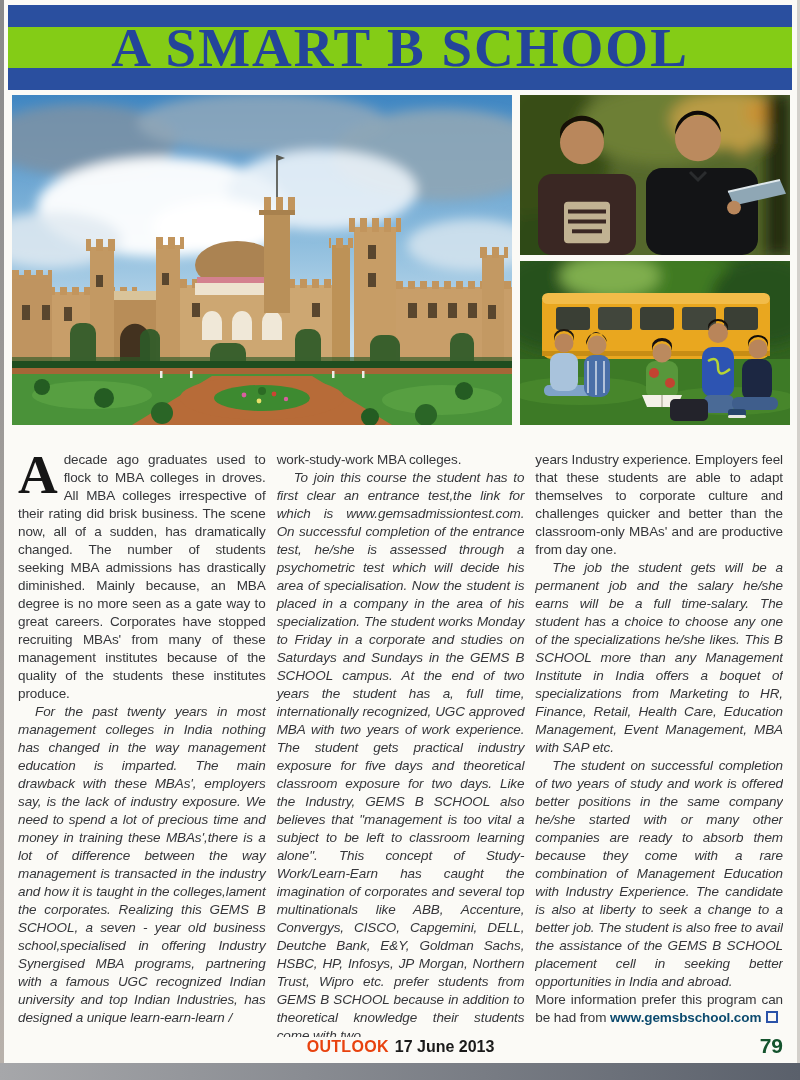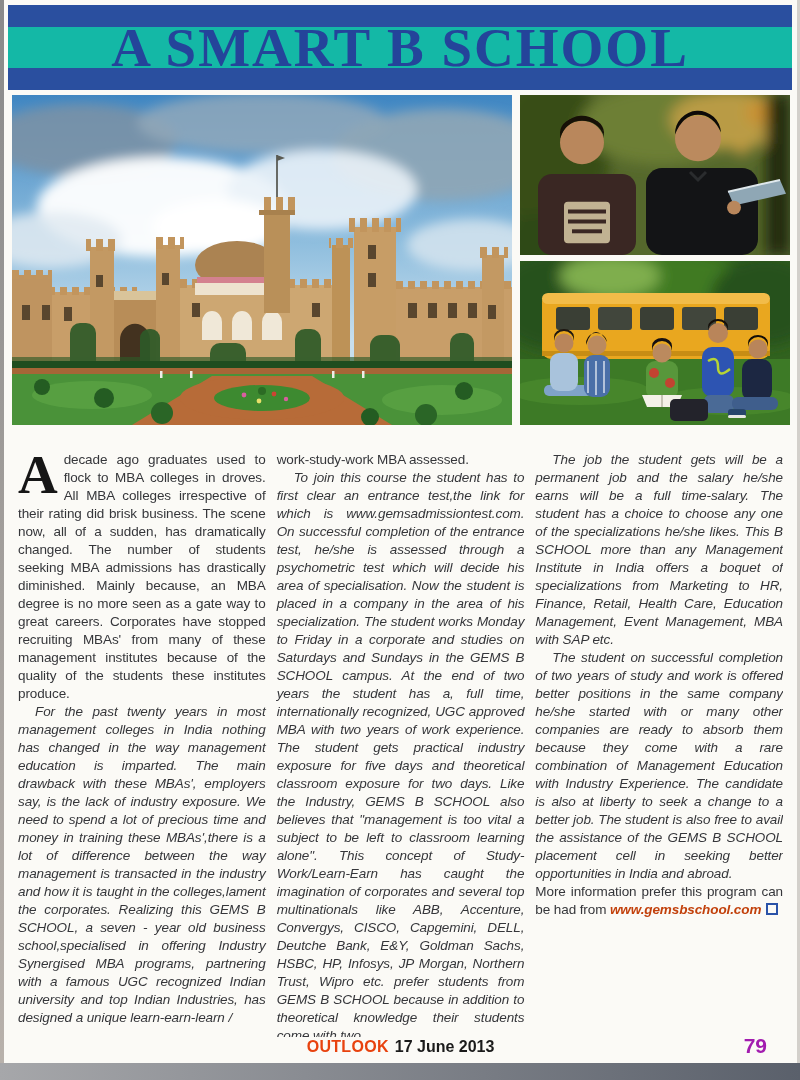--- a/index.html
+++ b/index.html
@@ -8,50 +8,50 @@
     background:#fbfaf6;font-family:"Liberation Sans",sans-serif;
   }
   .edge-left{position:absolute;left:0;top:0;width:4px;height:1080px;
     background:linear-gradient(180deg,#8a8a8a,#b9b2ac);}
   .edge-right{position:absolute;right:0;top:0;width:3px;height:1080px;background:#d3d0cb;}
   .bottom-bar{position:absolute;left:0;bottom:0;width:800px;height:17px;
     background:linear-gradient(90deg,#a6a7aa,#5a606b);}
 
   .header{margin:5px 8px 0 8px;}
   .bar{height:22px;background:#2a4f9f;}
-  .title-band{height:41px;display:flex;align-items:center;justify-content:center;background:#14b8a6;}
+  .title-band{height:41px;display:flex;align-items:center;justify-content:center;background:#84cc16;}
   .title-band h1{
     margin:0;font-family:"Liberation Serif",serif;font-weight:bold;
     font-size:55px;line-height:41px;color:#24449a;letter-spacing:2px;white-space:nowrap;
   }
 
   .photos{display:flex;gap:8px;margin:5px 10px 0 12px;height:330px;}
   .photo-main{width:500px;height:330px;}
   .photo-side{width:270px;display:flex;flex-direction:column;gap:6px;}
   .photo-side svg{width:270px;}
   svg{display:block;}
 
   .text-row{display:flex;gap:11px;margin:26px 17px 0 18px;height:586px;overflow:hidden;}
   .col{flex:1;text-align:justify;font-size:13.5px;line-height:18px;
     letter-spacing:-0.1px;color:#35363a;}
   .col p{margin:0;}
   p.indent{text-indent:17px;font-style:italic;}
   .dropcap{
     float:left;font-family:"Liberation Serif",serif;font-weight:bold;
     font-size:55px;line-height:42px;color:#161616;margin:3px 6px 0 0;
   }
-  .url-bold{font-weight:bold;color:#c2410c;font-style:italic;}
+  .url-bold{font-weight:bold;color:#0c4a6e;}
   .endmark{display:inline-block;width:8px;height:8px;border:2px solid #2a52a8;
     margin-left:5px;vertical-align:-1px;}
 
   .footer{position:absolute;left:18px;right:17px;top:1036px;height:24px;}
   .footer-center{position:absolute;left:0;right:0;top:2px;text-align:center;
     font-size:16px;font-weight:bold;color:#1b1b1b;}
   .mag{color:#e8420e;letter-spacing:.3px;margin-right:6px;}
-  .pagenum{position:absolute;right:16px;top:-2px;font-size:21px;font-weight:bold;color:#a21caf;}
+  .pagenum{position:absolute;right:0;top:-2px;font-size:21px;font-weight:bold;color:#14532d;}
 </style>
 </head>
 <body>
 
 <div class="edge-left"></div>
 <div class="edge-right"></div>
 
 <div class="header">
   <div class="bar"></div>
   <div class="title-band">
@@ -266,24 +266,25 @@
     </svg>
   </div>
 </div>
 
 <div class="text-row">
   <div class="col">
     <p><span class="dropcap">A</span><span>decade ago graduates used to flock to MBA colleges in droves. All MBA colleges irrespective of their rating did brisk business. The scene now, all of a sudden, has dramatically changed. The number of students seeking MBA admissions has drastically diminished. Mainly because, an MBA degree is no more seen as a gate way to great careers. Corporates have stopped recruiting MBAs' from many of these management institutes because of the quality of the students these institutes produce.</span></p>
     <p class="indent">For the past twenty years in most management colleges in India nothing has changed in the way management education is imparted. The main drawback with these MBAs', employers say, is the lack of industry exposure. We need to spend a lot of precious time and money in training these MBAs',there is a lot of difference between the way management is transacted in the industry and how it is taught in the colleges,lament the corporates. Realizing this GEMS B SCHOOL, a seven - year old business school,specialised in offering Industry Synergised MBA programs, partnering with a famous UGC recognized Indian university and top Indian Industries, has designed a unique learn-earn-learn /</p>
   </div>
   <div class="col">
-    <p>work-study-work MBA assessed.</p>
+    <p>work-study-work MBA colleges.</p>
     <p class="indent">To join this course the student has to first clear an entrance test,the link for which is www.gemsadmissiontest.com. On successful completion of the entrance test, he/she is assessed through a psychometric test which will decide his area of specialisation. Now the student is placed in a company in the area of his specialization. The student works Monday to Friday in a corporate and studies on Saturdays and Sundays in the GEMS B SCHOOL campus. At the end of two years the student has a, full time, internationally recognized, UGC approved MBA with two years of work experience. The student gets practical industry exposure for five days and theoretical classroom exposure for two days. Like the Industry, GEMS B SCHOOL also believes that "management is too vital a subject to be left to classroom learning alone". This concept of Study-Work/Learn-Earn has caught the imagination of corporates and several top multinationals like ABB, Accenture, Convergys, CISCO, Capgemini, DELL, Deutche Bank, E&amp;Y, Goldman Sachs, HSBC, HP, Infosys, JP Morgan, Northern Trust, Wipro etc. prefer students from GEMS B SCHOOL because in addition to theoretical knowledge their students come with two</p>
   </div>
   <div class="col">
+    <p>years Industry experience. Employers feel that these students are able to adapt themselves to corporate culture and challenges quicker and better than the classroom-only MBAs' and are productive from day one.</p>
     <p class="indent">The job the student gets will be a permanent job and the salary he/she earns will be a full time-salary. The student has a choice to choose any one of the specializations he/she likes. This B SCHOOL more than any Management Institute in India offers a boquet of specializations from Marketing to HR, Finance, Retail, Health Care, Education Management, Event Management, MBA with SAP etc.</p>
     <p class="indent">The student on successful completion of two years of study and work is offered better positions in the same company he/she started with or many other companies are ready to absorb them because they come with a rare combination of Management Education with Industry Experience. The candidate is also at liberty to seek a change to a better job. The student is also free to avail the assistance of the GEMS B SCHOOL placement cell in seeking better opportunities in India and abroad.</p>
     <p><span>More information prefer this program can be had from </span><span class="url-bold">www.gemsbschool.com</span><span class="endmark"></span></p>
   </div>
 </div>
 
 <div class="footer">
   <div class="footer-center">
     <span class="mag">OUTLOOK</span><span>17 June 2013</span>
   </div>

